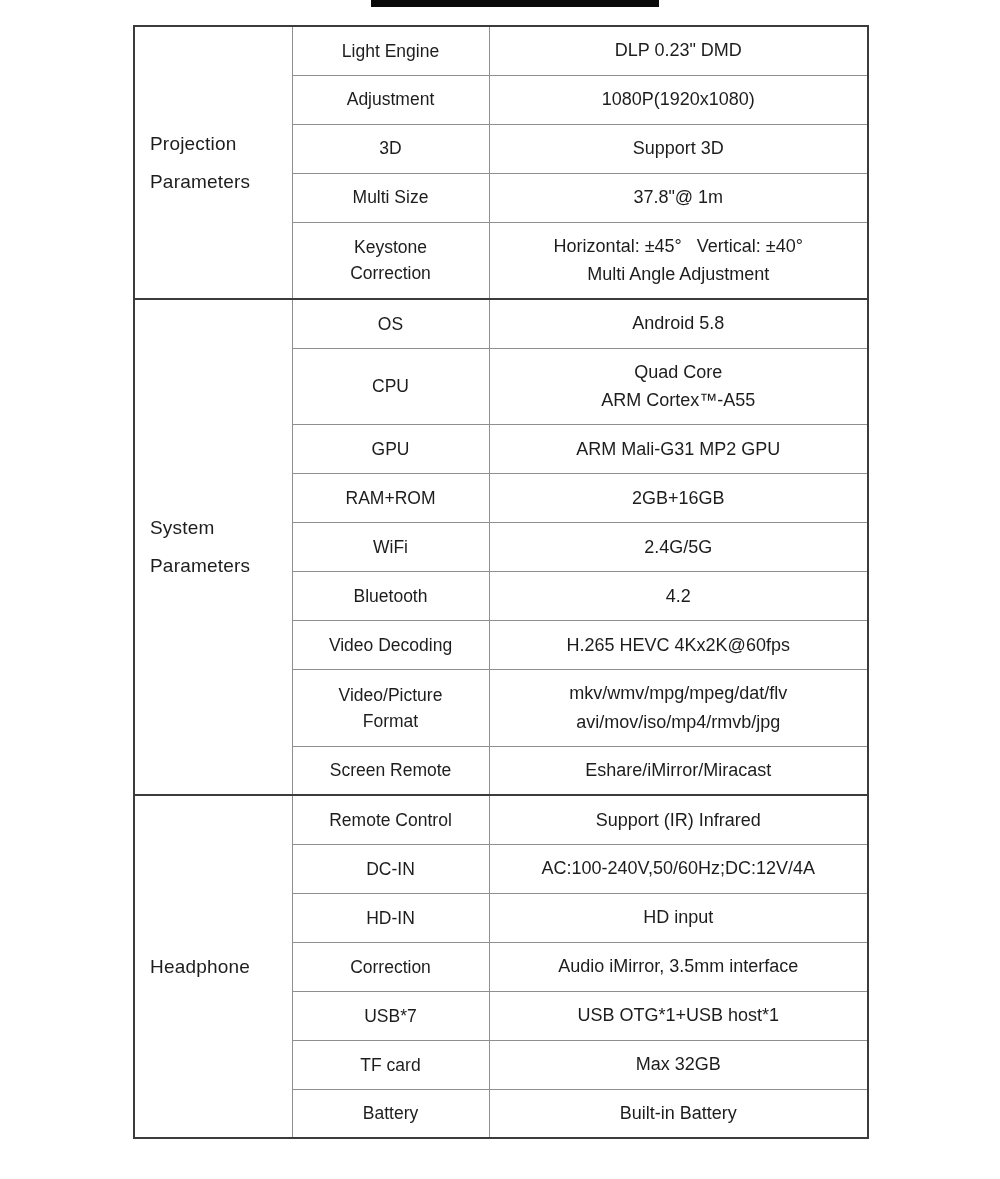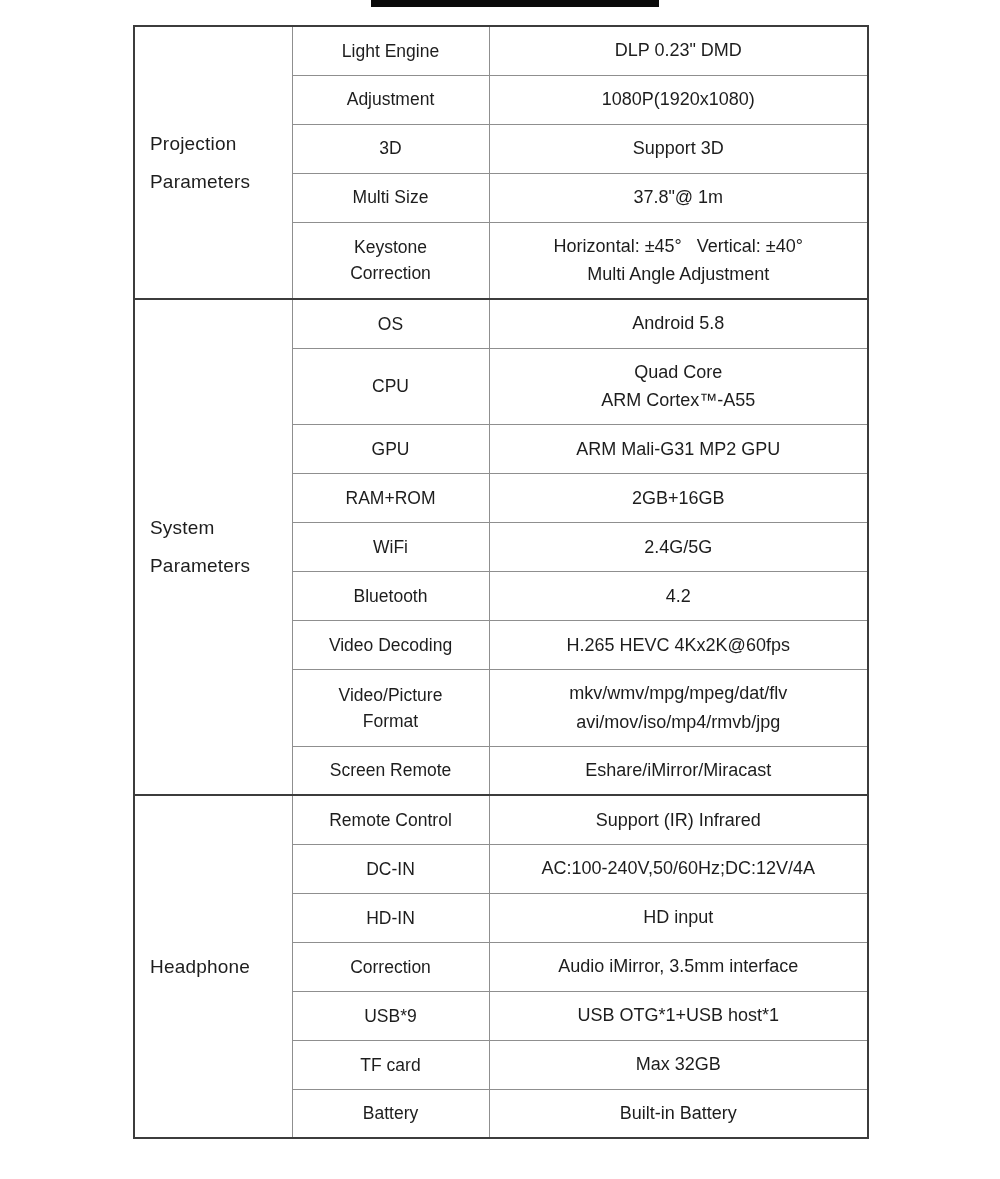--- a/index.html
+++ b/index.html
@@ -154,21 +154,21 @@
         </tr>
         <tr>
           <td class="label-cell">HD-IN</td>
           <td class="value-cell">HD input</td>
         </tr>
         <tr>
           <td class="label-cell">Correction</td>
           <td class="value-cell">Audio iMirror, 3.5mm interface</td>
         </tr>
         <tr>
-          <td class="label-cell">USB*9</td>
+          <td class="label-cell">USB*7</td>
           <td class="value-cell">USB OTG*1+USB host*1</td>
         </tr>
         <tr>
           <td class="label-cell">TF card</td>
           <td class="value-cell">Max 32GB</td>
         </tr>
         <tr>
           <td class="label-cell">Battery</td>
           <td class="value-cell">Built-in Battery</td>
         </tr>

